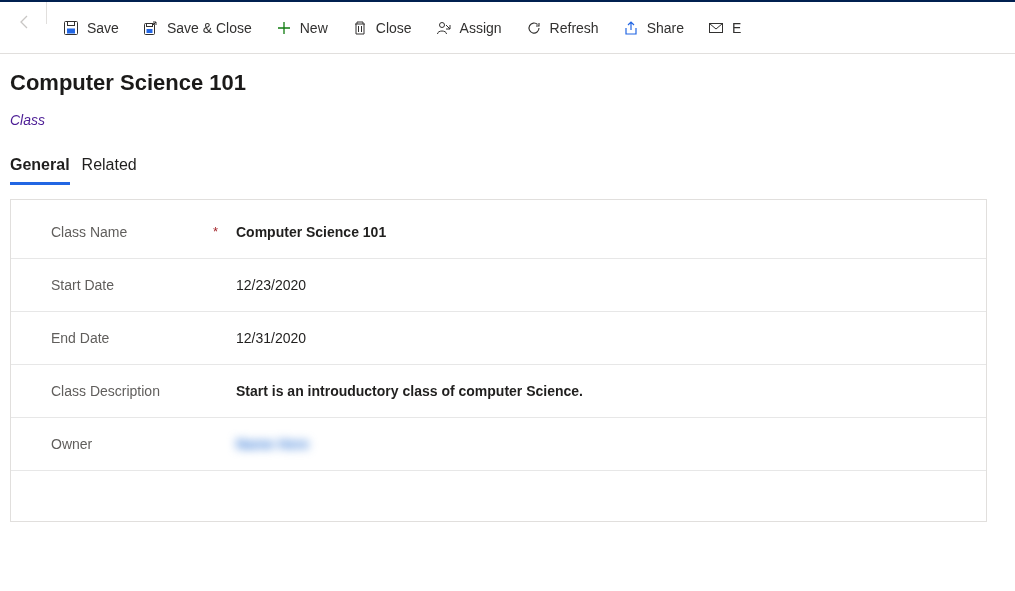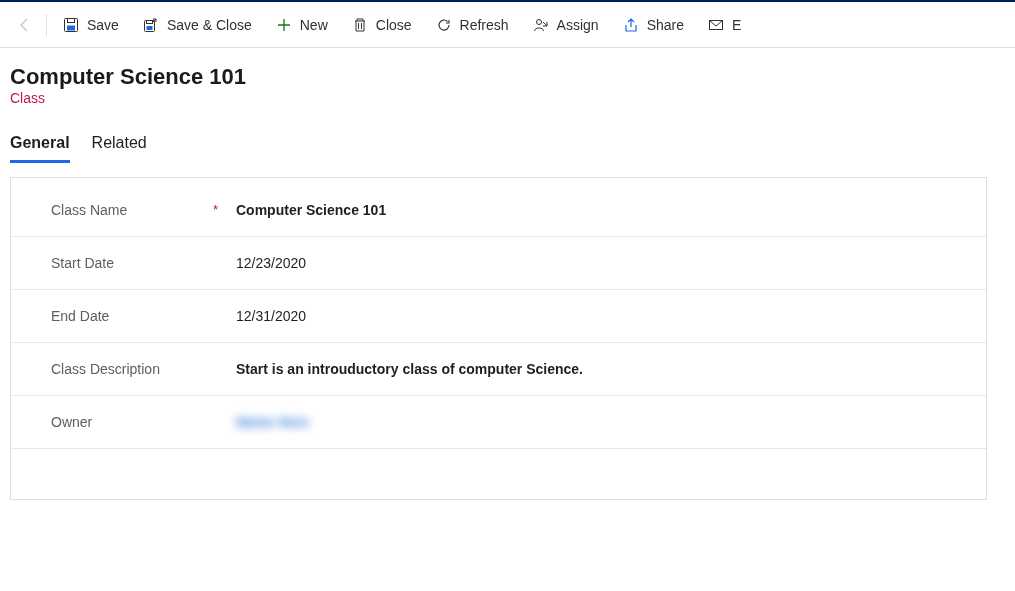--- a/index.html
+++ b/index.html
@@ -8,22 +8,21 @@
       background: #fff;
       color: #323130;
       font-size: 14px;
     }
     .header-bar {
       border-top: 2px solid #002050;
       background: #fff;
     }
     .toolbar {
       display: flex;
-      align-items: center;
-      height: 46px;
+      height: 52px;
       border-bottom: 1px solid #e1dfdd;
       padding: 0 6px;
       gap: 0;
     }
     .tool-btn {
       display: inline-flex;
       align-items: center;
       gap: 8px;
       padding: 6px 12px;
       cursor: pointer;
@@ -52,27 +51,28 @@
     .content {
       padding: 16px 28px 0 10px;
     }
     .page-title {
       font-size: 22px;
       font-weight: 700;
       color: #1b1a19;
     }
     .entity-name {
       font-size: 14px;
-      color: #be185d;
-      margin-top: 0;
+      color: #4c1d95;
+      margin-top: 16px;
+      font-style: italic;
     }
     .tabs {
       display: flex;
       align-items: flex-end;
-      gap: 22px;
+      gap: 12px;
       margin-top: 22px;
       padding-left: 0;
     }
     .tab {
       font-size: 16px;
       padding: 6px 0 8px 0;
       cursor: pointer;
       color: #201f1e;
       border-bottom: 3px solid transparent;
     }
@@ -157,32 +157,32 @@
 
     <button class="tool-btn">
       <svg viewBox="0 0 16 16">
           <path d="M3 4 L13 4 M5 4 L5 2 L11 2 L11 4 M4 4 L4 14 L12 14 L12 4 M6.5 6 L6.5 12 M9.5 6 L9.5 12" stroke="#323130" fill="none" stroke-width="1"></path>
         </svg>
       <span>Close</span>
     </button>
 
     <button class="tool-btn">
       <svg viewBox="0 0 16 16">
-          <path d="M13 8 A5 5 0 1 1 11.5 4.5 M13 3 L13 6 L10 6" stroke="#323130" fill="none" stroke-width="1.1"></path>
-        </svg>
-      <span>Refresh</span>
-    </button>
-
-    <button class="tool-btn">
-      <svg viewBox="0 0 16 16">
           <circle cx="6" cy="5" r="2.5" stroke="#323130" fill="none" stroke-width="1"></circle>
           <path d="M1.5 14 C1.5 10 10.5 10 10.5 14" stroke="#323130" fill="none" stroke-width="1"></path>
           <path d="M10 5 L14 9 M14 5 L14 9 L10 9" stroke="#323130" fill="none" stroke-width="1"></path>
         </svg>
       <span>Assign</span>
+    </button>
+
+    <button class="tool-btn">
+      <svg viewBox="0 0 16 16">
+          <path d="M13 8 A5 5 0 1 1 11.5 4.5 M13 3 L13 6 L10 6" stroke="#323130" fill="none" stroke-width="1.1"></path>
+        </svg>
+      <span>Refresh</span>
     </button>
 
     <button class="tool-btn">
       <svg viewBox="0 0 16 16">
           <path d="M3 8 L3 14 L13 14 L13 8 M5 5 L8 2 L11 5 M8 2 L8 10" stroke="#2266e3" fill="none" stroke-width="1.2"></path>
         </svg>
       <span>Share</span>
     </button>
 
     <button class="tool-btn" style="padding-right:0;">

